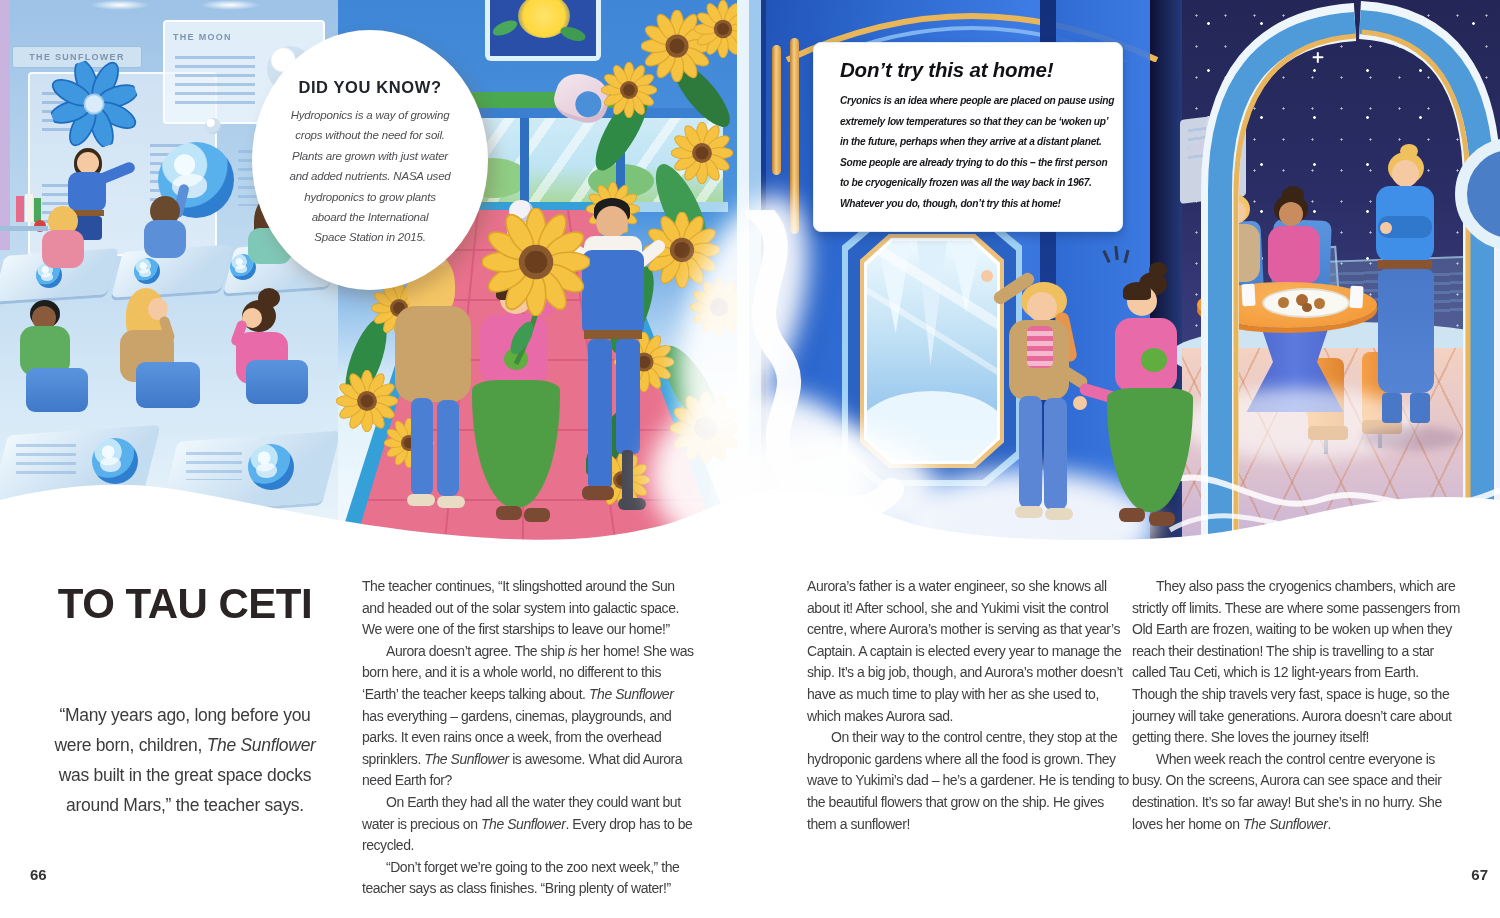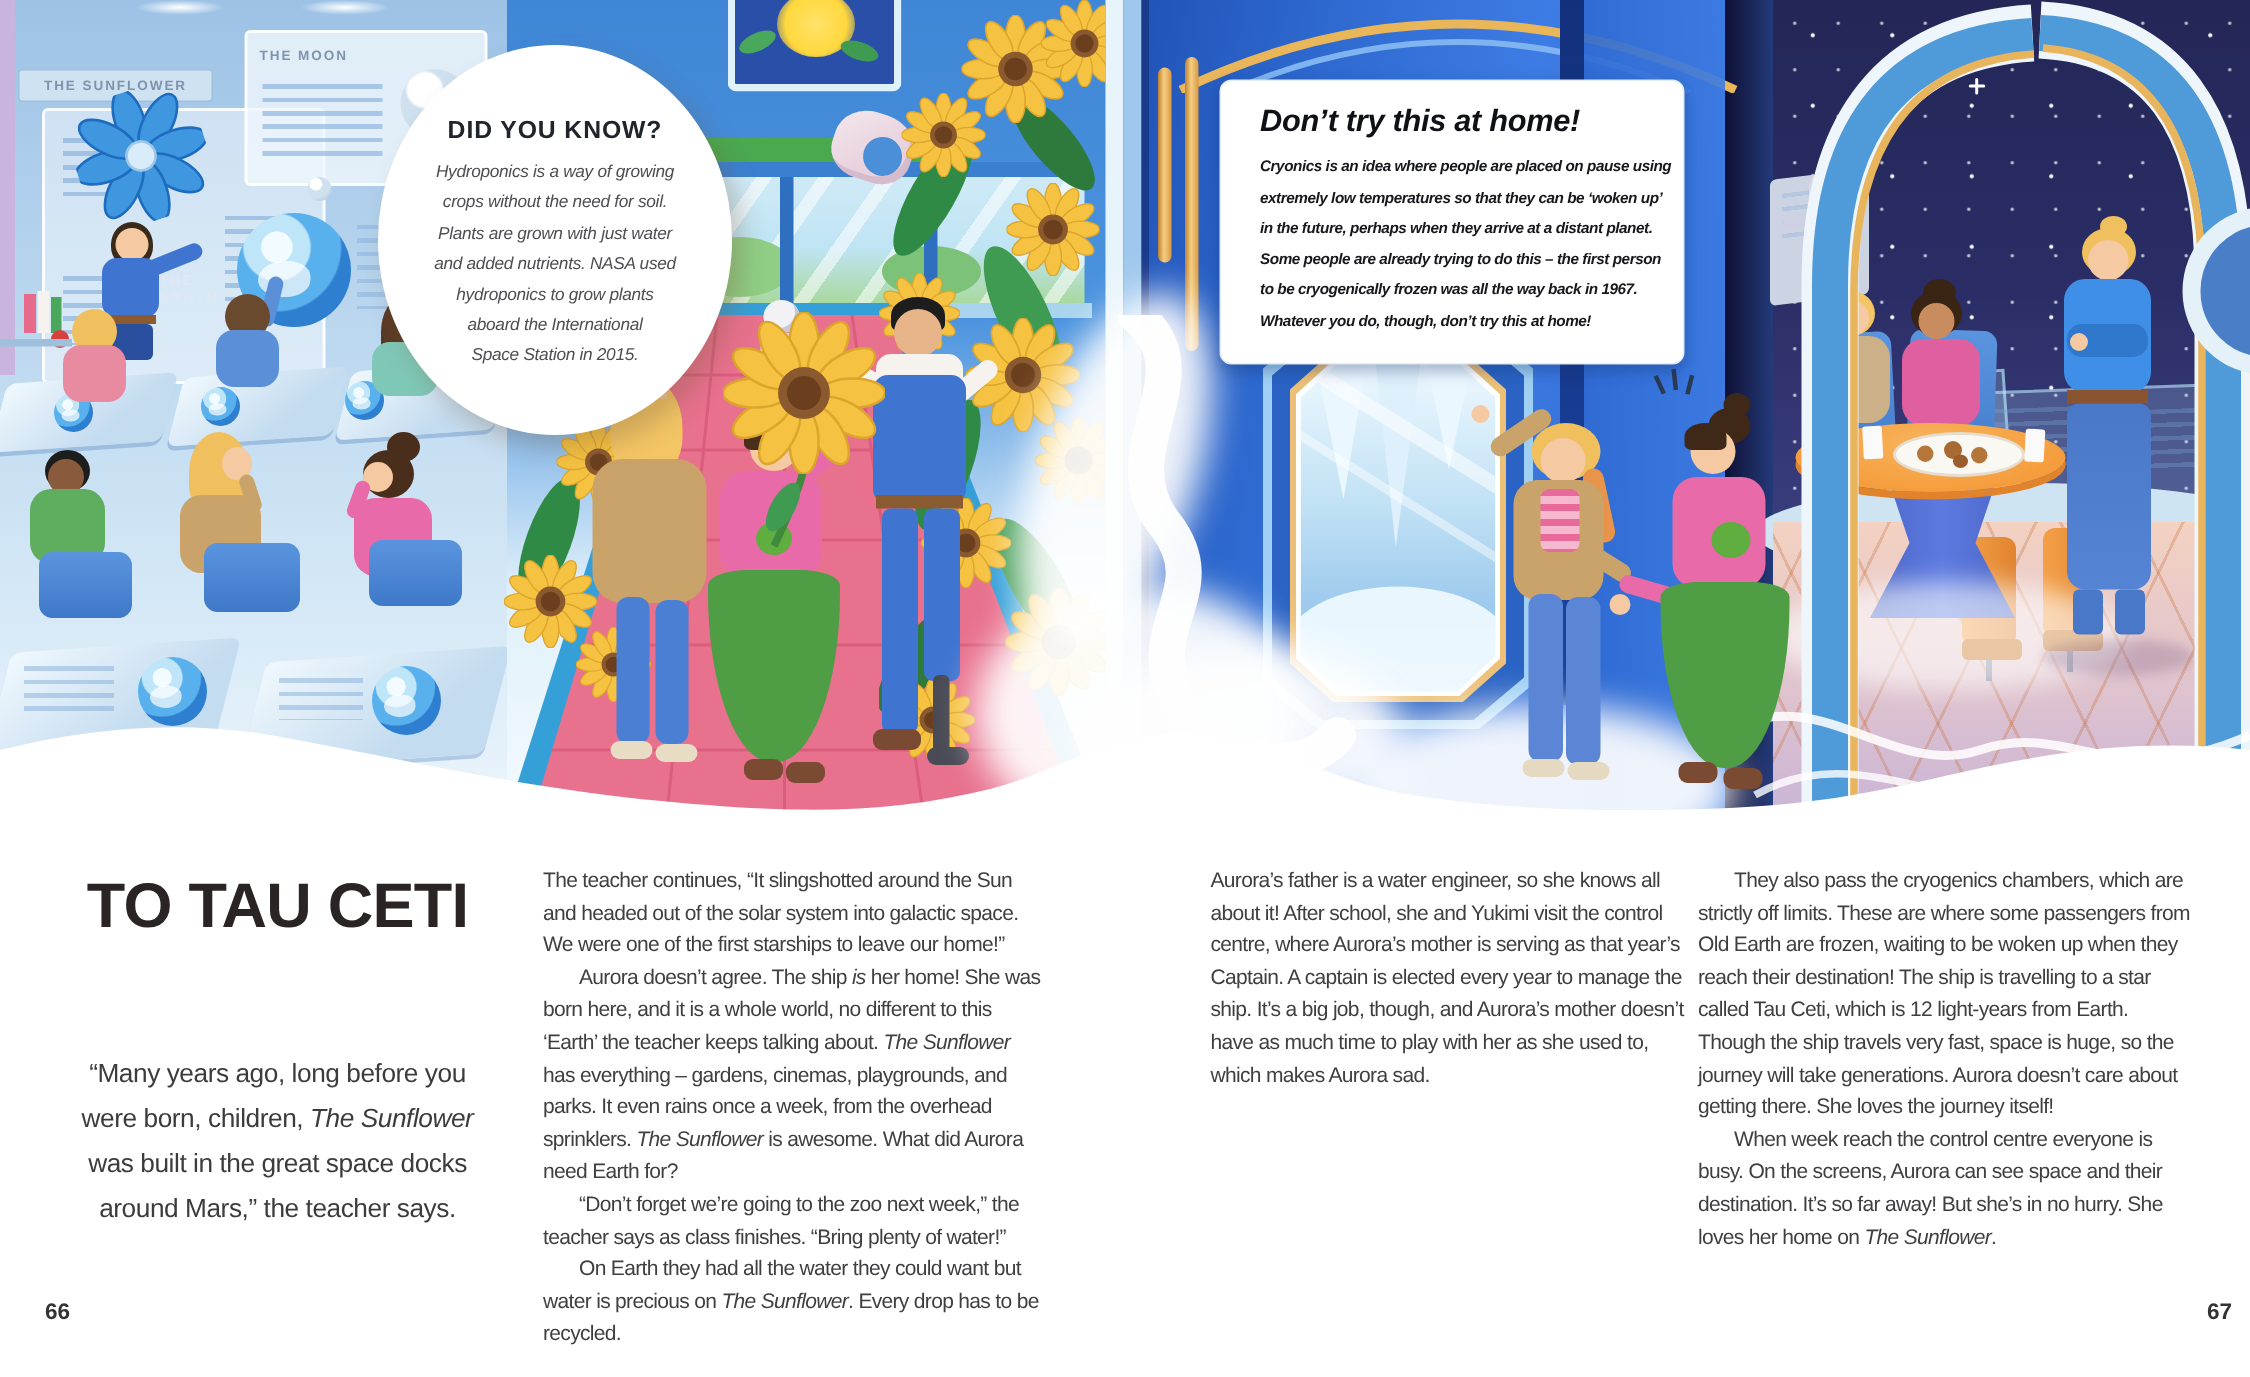--- a/index.html
+++ b/index.html
@@ -29,21 +29,21 @@
   .mist{position:absolute;background:#fff;border-radius:50%;filter:blur(12px);opacity:.92;}
   .spark{position:absolute;}
   .spark::before,.spark::after{content:"";position:absolute;left:50%;top:0;width:2.4px;height:100%;background:#fff;border-radius:2px;transform:translateX(-50%);}
   .spark::after{transform:translateX(-50%) rotate(90deg);}
   .oct{clip-path:polygon(20% 0%,80% 0%,100% 11%,100% 89%,80% 100%,20% 100%,0% 89%,0% 11%);position:absolute;}
 
   
   .dyk{position:absolute;left:252px;top:30px;width:236px;height:260px;border-radius:50%;background:#fff;z-index:6;box-shadow:7px 9px 16px rgba(120,90,60,.30);text-align:center;}
   .dyk h3{margin:48px 0 8px;font-size:16.5px;letter-spacing:.6px;color:#20242b;}
   .dyk .body{font-style:italic;font-size:11.5px;letter-spacing:-.2px;line-height:20.4px;color:#4e4e52;white-space:pre-line;}
-  .dth{position:absolute;left:813px;top:42px;width:310px;height:190px;background:#fff;border:1px solid #e2ecf4;border-radius:8px;z-index:6;box-shadow:0 4px 10px rgba(20,45,100,.35);padding:15px 0 0 26px;box-sizing:border-box;margin-top:11px;}
+  .dth{position:absolute;left:813px;top:42px;width:310px;height:190px;background:#fff;border:1px solid #e2ecf4;border-radius:8px;z-index:6;box-shadow:0 4px 10px rgba(20,45,100,.35);padding:15px 0 0 26px;box-sizing:border-box;}
   .dth h3{margin:0 0 9px;font-size:20.5px;font-style:italic;color:#101116;letter-spacing:-.2px;}
   .dth .body{font-style:italic;font-weight:bold;font-size:10.2px;letter-spacing:-.3px;line-height:20.6px;color:#17181c;white-space:pre;}
 
   
   .story{position:absolute;left:0;top:560px;width:1500px;height:358px;background:#fff;}
   h1.title{position:absolute;left:30px;top:14px;width:310px;margin:0;text-align:center;color:#2a2424;font-size:42px;line-height:60px;letter-spacing:-.5px;font-weight:bold;}
   h1.title .tl{display:block;}
   .intro{position:absolute;left:35px;top:140px;width:300px;margin:0;text-align:center;font-size:17.5px;letter-spacing:-.3px;line-height:30px;color:#3c3c3e;white-space:pre-line;}
   .col{position:absolute;top:16px;width:334px;font-size:14px;letter-spacing:-.45px;line-height:21.6px;color:#3f3f42;}
   .col p{margin:0;}
@@ -516,25 +516,26 @@
     <h1 class="title">
       <span class="tl">TO TAU CETI</span>
     </h1>
     <p class="intro"><span>“Many years ago, long before you
 were born, children, </span><span class="it">The Sunflower</span><span>
 was built in the great space docks
 around Mars,” the teacher says.</span></p>
     <section class="col col2">
         <p><span>The teacher continues, “It slingshotted around the Sun and headed out of the solar system into galactic space. We were one of the first starships to leave our home!”</span></p>
         <p class="ind"><span>Aurora doesn’t agree. The ship </span><span class="it">is</span><span> her home! She was born here, and it is a whole world, no different to this ‘Earth’ the teacher keeps talking about. </span><span class="it">The Sunflower</span><span> has everything – gardens, cinemas, playgrounds, and parks. It even rains once a week, from the overhead sprinklers. </span><span class="it">The Sunflower</span><span> is awesome. What did Aurora need Earth for?</span></p>
+        <p class="ind"><span>On Earth they had all the water they could want but water is precious on </span><span class="it">The Sunflower</span><span>. Every drop has to be recycled.</span></p>
         <p class="ind"><span>“Don’t forget we’re going to the zoo next week,” the teacher says as class finishes. “Bring plenty of water!”</span></p>
-        <p class="ind"><span>On Earth they had all the water they could want but water is precious on </span><span class="it">The Sunflower</span><span>. Every drop has to be recycled.</span></p>
       </section>
     <section class="col col3">
         <p><span>Aurora’s father is a water engineer, so she knows all about it! After school, she and Yukimi visit the control centre, where Aurora’s mother is serving as that year’s Captain. A captain is elected every year to manage the ship. It’s a big job, though, and Aurora’s mother doesn’t have as much time to play with her as she used to, which makes Aurora sad.</span></p>
+        <p class="ind"><span>On their way to the control centre, they stop at the hydroponic gardens where all the food is grown. They wave to Yukimi’s dad – he’s a gardener. He is tending to the beautiful flowers that grow on the ship. He gives them a sunflower!</span></p>
       </section>
     <section class="col col4">
         <p class="ind"><span>They also pass the cryogenics chambers, which are strictly off limits. These are where some passengers from Old Earth are frozen, waiting to be woken up when they reach their destination! The ship is travelling to a star called Tau Ceti, which is 12 light-years from Earth. Though the ship travels very fast, space is huge, so the journey will take generations. Aurora doesn’t care about getting there. She loves the journey itself!</span></p>
         <p class="ind"><span>When week reach the control centre everyone is busy. On the screens, Aurora can see space and their destination. It’s so far away! But she’s in no hurry. She loves her home on </span><span class="it">The Sunflower</span><span>.</span></p>
       </section>
     <div class="pgnum left">66</div>
     <div class="pgnum right">67</div>
   </main>
 </div>
 

